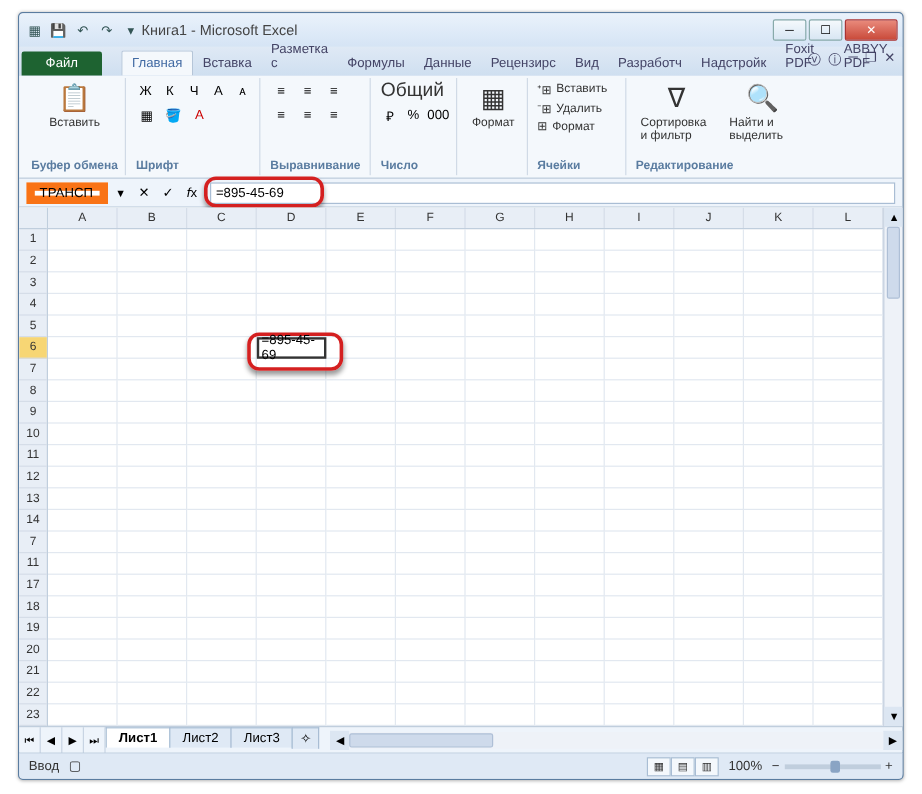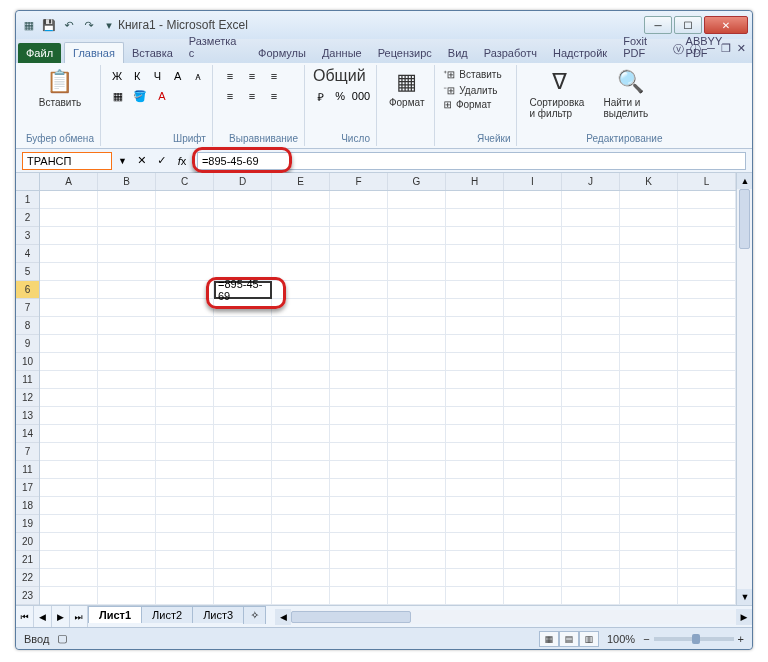--- a/index.html
+++ b/index.html
@@ -10,36 +10,36 @@
 .titlebar { height: 28px; background: linear-gradient(#eaf2fb,#d5e4f5); display: flex; align-items: center; padding: 0 4px; border-top-left-radius: 4px; border-top-right-radius: 4px; }
 .titlebar .left-icons { display: flex; gap: 2px; align-items: center; }
 .titlebar .title { flex: 1; text-align: left; font-size: 12px; color: #444; }
 .winbtns { display: flex; gap: 2px; }
 .winbtn { width: 28px; height: 18px; border: 1px solid #8aa; border-radius: 2px; background: linear-gradient(#f5f9fc,#d8e6f3); display: flex; align-items: center; justify-content: center; font-size: 10px; cursor: pointer; }
 .winbtn.close { background: linear-gradient(#e98a7c,#c94a3a); color: #fff; border-color: #a33; width: 44px; }
 
 .qat span { width: 18px; height: 18px; display: inline-flex; align-items: center; justify-content: center; font-size: 11px; color: #355; }
 
 .tabs { height: 24px; display: flex; align-items: flex-end; padding-left: 2px; background: linear-gradient(#dfe9f5,#cfdff0); position: relative; }
-.filetab { background: #1e6331; color: #fff; padding: 4px 8px; font-size: 11px; border-radius: 2px 2px 0 0; margin-right: 3px; cursor: pointer; }
+.filetab { background: #1e6331; color: #fff; padding: 4px 20px; font-size: 11px; border-radius: 2px 2px 0 0; margin-right: 16px; cursor: pointer; }
 .tab { padding: 4px 8px; font-size: 11px; color: #3b5; color: #446; cursor: pointer; }
 .tab.active { background: #f4f8fc; border: 1px solid #b5c5d8; border-bottom: none; border-radius: 2px 2px 0 0; color: #416aa3; }
 .tabs-right { position: absolute; right: 6px; top: 3px; display: flex; gap: 6px; font-size: 11px; color: #446; }
 
 .ribbon { height: 86px; background: #f4f8fc; border-bottom: 1px solid #b5c5d8; display: flex; padding: 2px 4px; gap: 2px; }
 .rgroup { border-right: 1px solid #d0dae6; padding: 2px 6px; display: flex; flex-direction: column; justify-content: space-between; }
-.rgroup-label { font-size: 10px; color: #5a7ca0; text-align: right; margin-top: 2px; }
+.rgroup-label { font-size: 10px; color: #5a7ca0; text-align: left; margin-top: 2px; font-weight: bold; }
 .rbody { flex: 1; display: flex; flex-direction: column; gap: 2px; font-size: 11px; color: #333; }
 .rrow { display: flex; gap: 4px; align-items: center; }
 .icon-btn { width: 18px; height: 18px; display: inline-flex; align-items: center; justify-content: center; font-size: 11px; background: transparent; border: none; cursor: pointer; }
 .big-btn { display: flex; flex-direction: column; align-items: center; gap: 2px; font-size: 10px; color: #333; cursor: pointer; padding: 2px 4px; }
 .big-btn .ico { font-size: 22px; }
 
 .fbar { height: 24px; background: #eef4fb; border-bottom: 1px solid #c0cedd; display: flex; align-items: center; padding: 0 6px; gap: 6px; }
-.namebox { width: 90px; height: 18px; border: 1px solid #f97316; background: #fff; font-size: 11px; padding: 0 4px; display: flex; align-items: center; }
+.namebox { width: 68px; height: 18px; border: 7px solid #f97316; background: #fff; font-size: 11px; padding: 0 4px; display: flex; align-items: center; }
 .fbar .fx-btns { display: flex; gap: 2px; }
 .fx-btn { width: 18px; height: 18px; display: inline-flex; align-items: center; justify-content: center; border: 1px solid transparent; font-size: 11px; cursor: pointer; }
 .formula-input { flex: 1; height: 18px; border: 1px solid #a9bdd4; background: #fff; font-size: 11px; padding: 0 4px; display: flex; align-items: center; position: relative; }
 .highlight-red { position: absolute; border: 3px solid #d42020; border-radius: 10px; pointer-events: none; box-shadow: 0 3px 4px rgba(0,0,0,0.4); }
 
 .sheet-area { flex: 1; display: flex; background: #fff; position: relative; overflow: hidden; }
 .row-headers { width: 24px; background: #e8eef6; border-right: 1px solid #c0cedd; }
 .row-headers .corner { height: 18px; border-bottom: 1px solid #c0cedd; background: #e8eef6; }
 .row-headers .rh { height: 18px; border-bottom: 1px solid #d5dde8; font-size: 10px; color: #333; display: flex; align-items: center; justify-content: center; }
 .row-headers .rh.active { background: #f7d674; }

